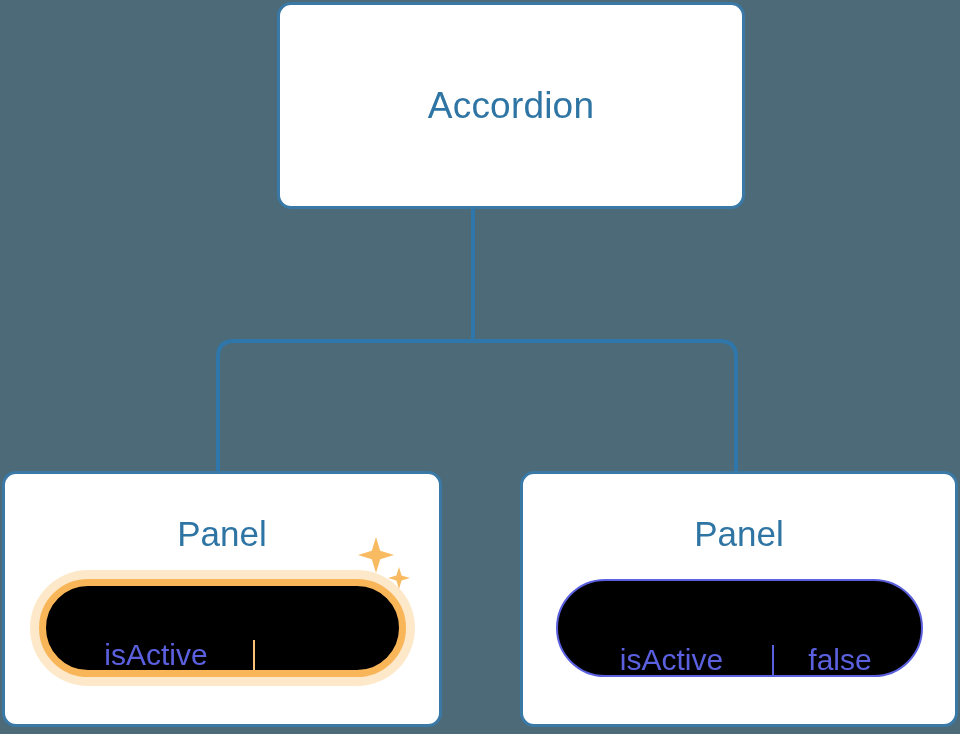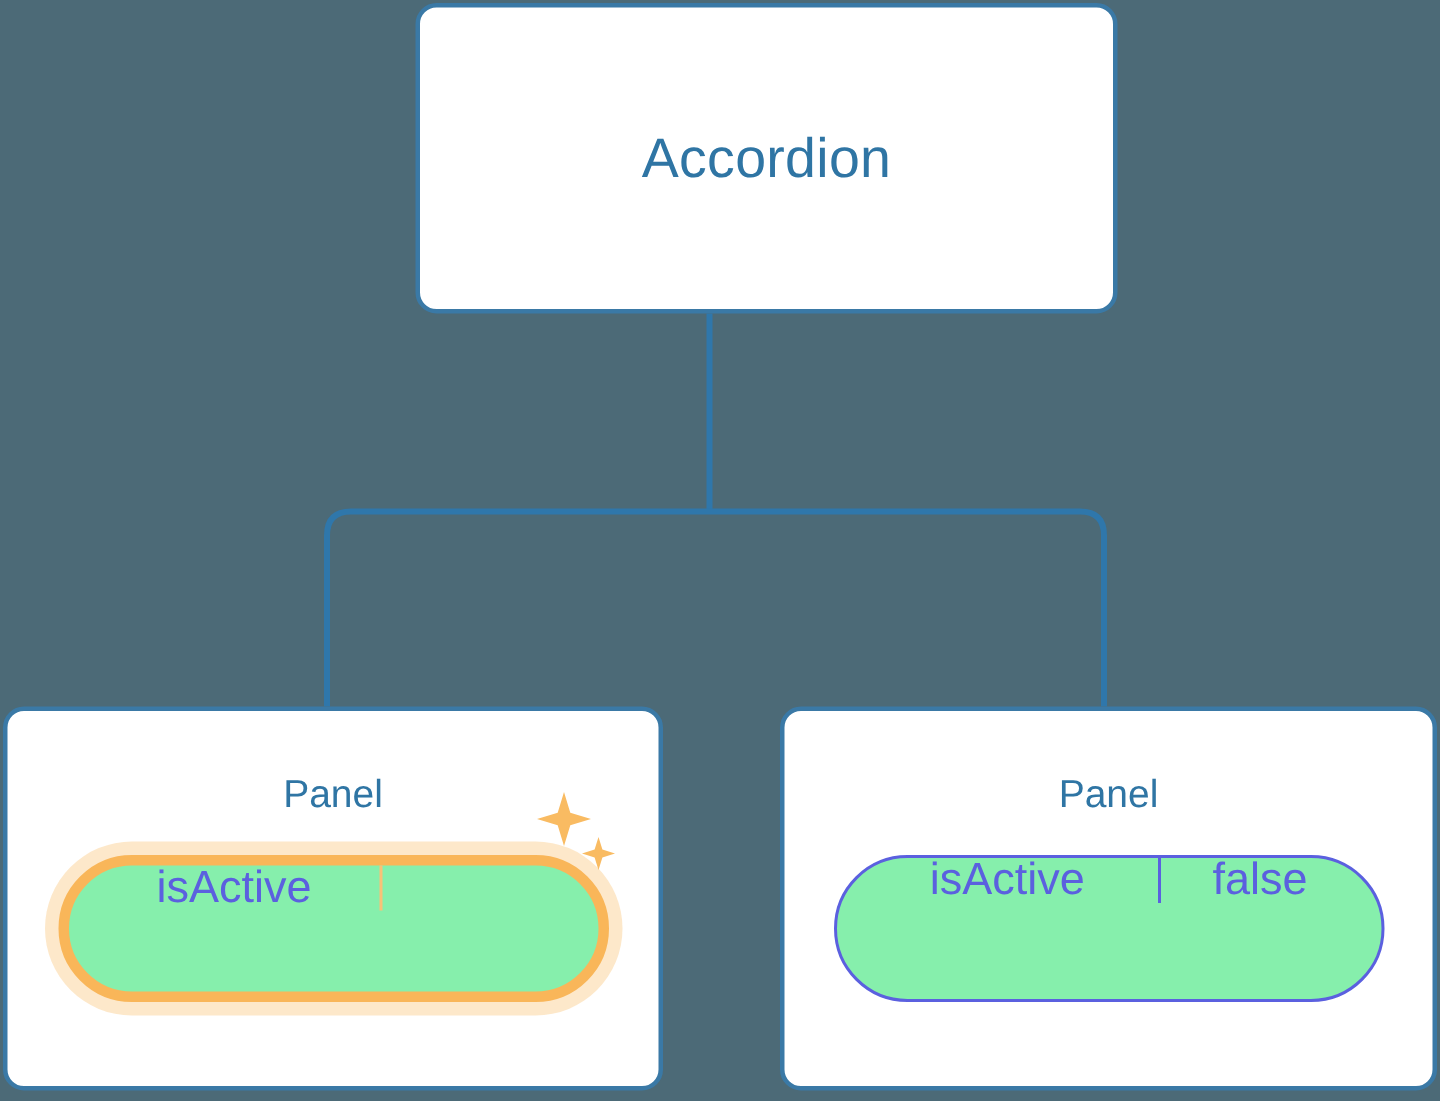--- a/index.html
+++ b/index.html
@@ -66,57 +66,57 @@
   .node-panel-left {
     left: 2px;
     width: 440px;
   }
   .node-panel-right {
     left: 520px;
     width: 438px;
   }
   .node-title-panel {
     color: #2f75a4;
-    font-size: 26px;
+    font-size: 35px;
     font-weight: 400;
     line-height: 1;
     margin-bottom: 28px;
   }
 
   
   .pill-wrap {
     position: relative;
     display: flex;
     align-items: center;
     justify-content: center;
   }
   .pill {
     position: relative;
     display: flex;
-    align-items: flex-start;
+    align-items: flex-end;
     box-sizing: border-box;
     border-radius: 999px;
-    background: #86efac;
+    background: #000000;
     height: 98px;
   }
   .pill-cell {
     display: flex;
     align-items: center;
     justify-content: center;
     box-sizing: border-box;
     font-size: 30px;
     line-height: 1;
     color: #5b60df;
     white-space: nowrap;
   }
   .pill-key {
     padding: 0 30px 0 44px;
   }
   .pill-val {
-    padding: 0 44px 12px 30px;
+    padding: 0 44px 0 30px;
   }
 
   
   .pill-plain {
     border: 2.5px solid #5b60df;
     width: 367px;
   }
   .pill-plain .pill-key {
     flex: 0 0 216px;
     border-right: 2.5px solid #5b60df;

